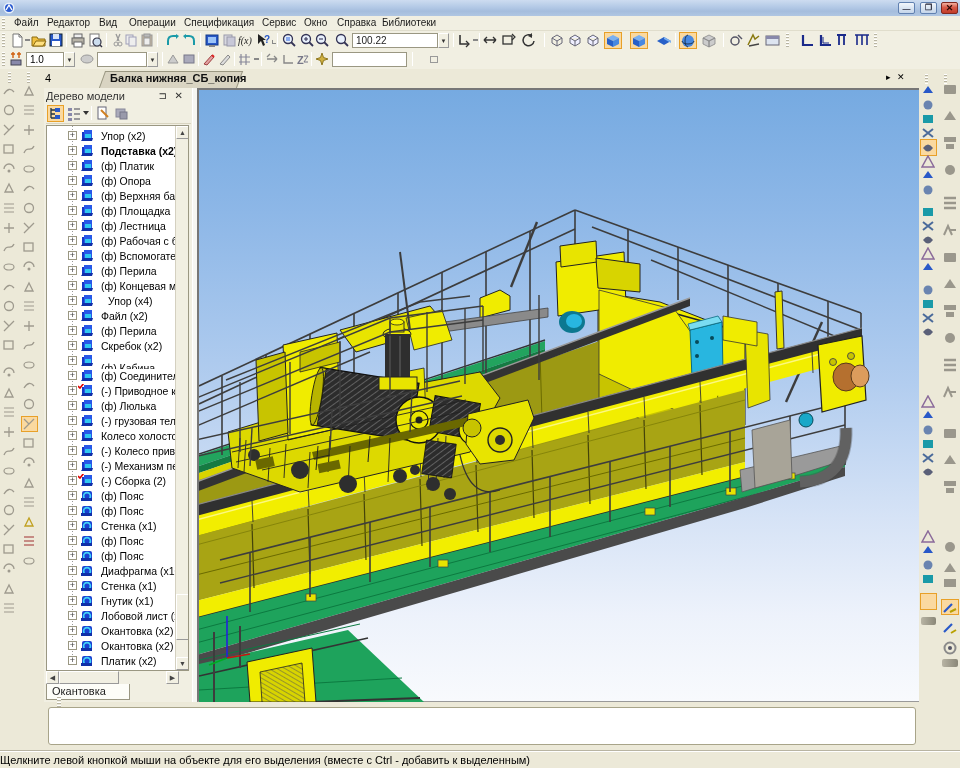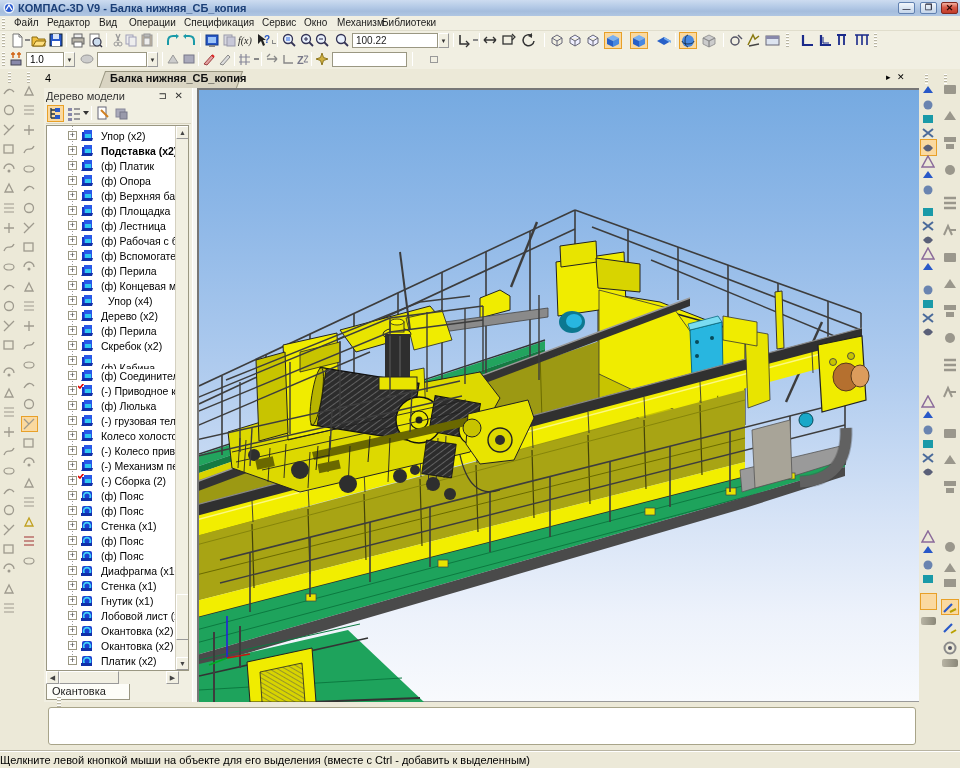--- a/index.html
+++ b/index.html
@@ -37,35 +37,34 @@
 .vgrip{position:absolute;width:14px;height:4px;background:repeating-linear-gradient(90deg,#fff 0 1px,#b8b4a2 1px 2px,transparent 2px 3px);}
 .rabs{position:absolute;}
 </style></head>
 <body>
 <div id="title" class="abs">
   <svg class="abs" style="left:3px;top:2px" width="12" height="12">
       <circle cx="6" cy="6" r="5.5" fill="#e8f0fa"></circle>
       <circle cx="6" cy="6" r="4" fill="#2a5ad0"></circle>
       <path d="M3 8 L6 3 L9 8" stroke="#fff" stroke-width="1.4" fill="none"></path>
     </svg>
-  <span class="txt">КОМПАС-3D V9 - Балка нижняя_СБ_копия</span>
   <div class="tbtn" style="left:898px;width:17px;background:linear-gradient(#f2f6fb,#c4d5ea);border-color:#6080b0;color:#223;font-size:8px;line-height:12px;">—</div>
   <div class="tbtn" style="left:920px;width:17px;background:linear-gradient(#f2f6fb,#c4d5ea);border-color:#6080b0;color:#223;font-size:8px;">❐</div>
   <div class="tbtn" style="left:941px;width:17px;background:linear-gradient(#f2b0a0 0%,#d85a48 45%,#c03a28 100%);border-color:#802820;color:#2a0805;font-weight:bold;">✕</div>
 </div>
 <div id="menu" class="abs">
   <div class="grip" style="left:2px;top:2px;height:11px;"></div>
   <span style="left:14px">Файл</span>
     <span style="left:47px">Редактор</span>
     <span style="left:99px">Вид</span>
     <span style="left:129px">Операции</span>
     <span style="left:184px">Спецификация</span>
     <span style="left:262px">Сервис</span>
     <span style="left:304px">Окно</span>
-    <span style="left:337px">Механизм</span>
+    <span style="left:337px">Справка</span>
     <span style="left:382px">Библиотеки</span>
 </div>
 <div id="tb1" class="abs tbrow" style="left:0;top:31px;width:960px;height:19px;"></div>
 <div class="grip" style="left:2px;top:33px;height:14px;"></div>
 <svg class="abs" style="left:10px;top:33px;" width="15" height="15">
     <path d="M3 1 L9 1 L12 4 L12 14 L3 14 Z" fill="#fff" stroke="#777"></path>
     <path d="M9 1 L9 4 L12 4" fill="none" stroke="#777"></path>
   </svg>
 <div class="abs" style="left:25px;top:39px;width:5px;height:2px;background:#888;"></div>
 <svg class="abs" style="left:31px;top:33px;" width="16" height="15">
@@ -1038,21 +1037,21 @@
         <span style="position:absolute;left:54px;top:1px;margin-left:7px;">Упор (x4)</span>
       </div>
 <div class="trow" style="top:183px;">
         <div class="plus" style="left:21px;top:2px;">+</div>
         <svg width="14" height="14" style="position:absolute;left:33px;top:0px">
           <rect x="2" y="3" width="9" height="9" fill="#1438c8"></rect>
           <rect x="4" y="1" width="8" height="8" fill="#2858e8"></rect>
           <rect x="5" y="5" width="6" height="5" fill="#30c8f0"></rect>
           <path d="M1 12 L12 12 L13 9 L3 9 Z" fill="#1030a8"></path>
         </svg>
-        <span style="position:absolute;left:54px;top:1px;">Дерево (x2)</span>
+        <span style="position:absolute;left:54px;top:1px;">Файл (x2)</span>
       </div>
 <div class="trow" style="top:198px;">
         <div class="plus" style="left:21px;top:2px;">+</div>
         <svg width="14" height="14" style="position:absolute;left:33px;top:0px">
           <rect x="2" y="3" width="9" height="9" fill="#1438c8"></rect>
           <rect x="4" y="1" width="8" height="8" fill="#2858e8"></rect>
           <rect x="5" y="5" width="6" height="5" fill="#30c8f0"></rect>
           <path d="M1 12 L12 12 L13 9 L3 9 Z" fill="#1030a8"></path>
         </svg>
         <span style="position:absolute;left:54px;top:1px;">(ф) Перила</span>

